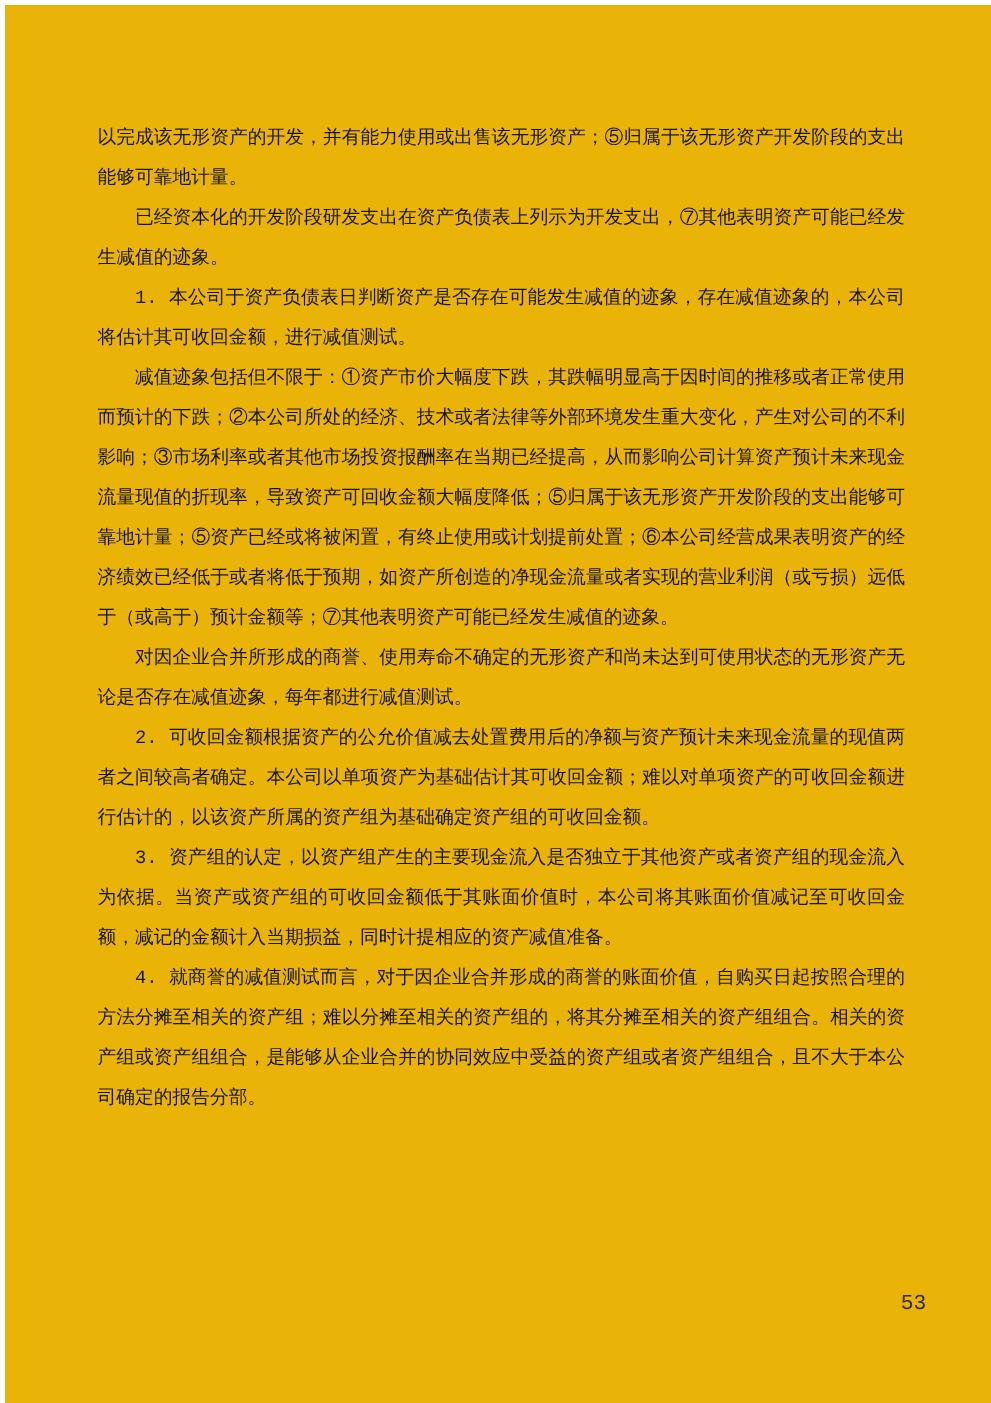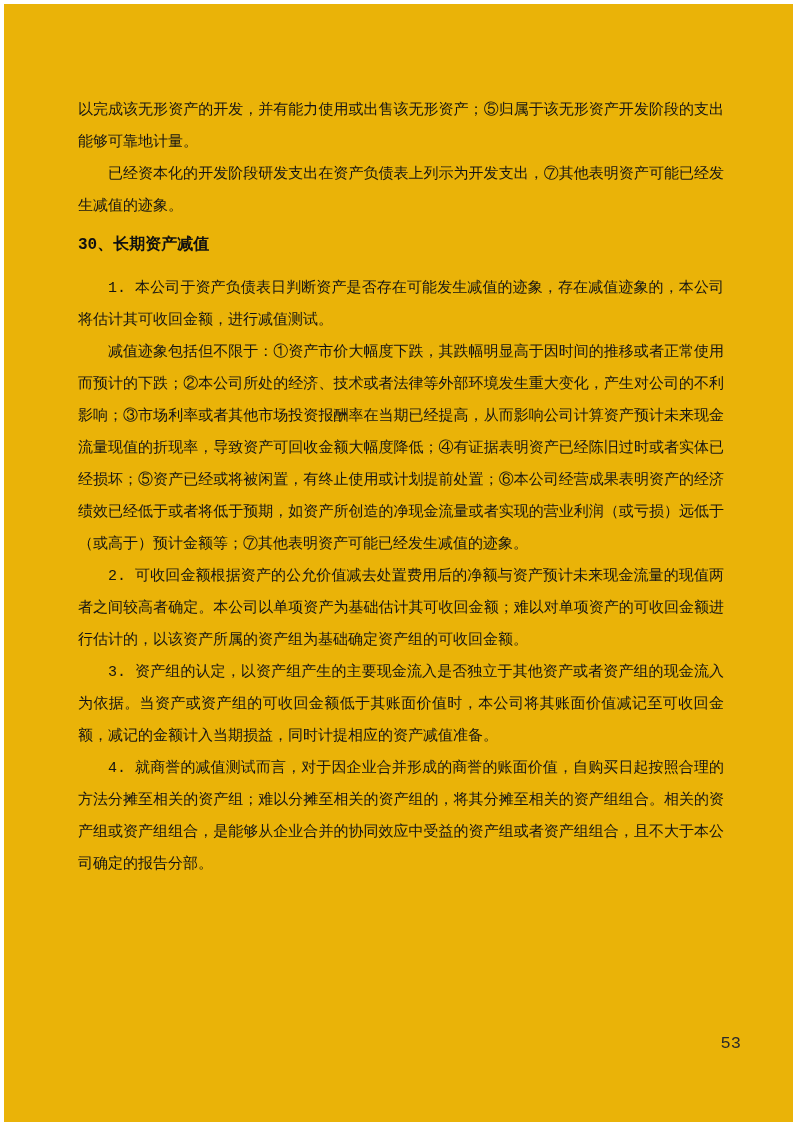--- a/index.html
+++ b/index.html
@@ -50,27 +50,27 @@
 </head>
 <body>
 
 <div class="page">
 
   <p class="para no-indent">以完成该无形资产的开发，并有能力使用或出售该无形资产；⑤归属于该无形资产开发阶段的支出能够可靠地计量。</p>
 
 
   <p class="para">已经资本化的开发阶段研发支出在资产负债表上列示为开发支出，⑦其他表明资产可能已经发生减值的迹象。</p>
 
-  <h3 class="section-heading">30、长期资产减值</h3>
 
 
   <p class="para">1. 本公司于资产负债表日判断资产是否存在可能发生减值的迹象，存在减值迹象的，本公司将估计其可收回金额，进行减值测试。</p>
 
-  <p class="para">减值迹象包括但不限于：①资产市价大幅度下跌，其跌幅明显高于因时间的推移或者正常使用而预计的下跌；②本公司所处的经济、技术或者法律等外部环境发生重大变化，产生对公司的不利影响；③市场利率或者其他市场投资报酬率在当期已经提高，从而影响公司计算资产预计未来现金流量现值的折现率，导致资产可回收金额大幅度降低；④有证据表明资产已经陈旧过时或者实体已经损坏；⑤资产已经或将被闲置，有终止使用或计划提前处置；⑥本公司经营成果表明资产的经济绩效已经低于或者将低于预期，如资产所创造的净现金流量或者实现的营业利润（或亏损）远低于（或高于）预计金额等；⑦其他表明资产可能已经发生减值的迹象。</p>
+  <p class="para">减值迹象包括但不限于：①资产市价大幅度下跌，其跌幅明显高于因时间的推移或者正常使用而预计的下跌；②本公司所处的经济、技术或者法律等外部环境发生重大变化，产生对公司的不利影响；③市场利率或者其他市场投资报酬率在当期已经提高，从而影响公司计算资产预计未来现金流量现值的折现率，导致资产可回收金额大幅度降低；⑤归属于该无形资产开发阶段的支出能够可靠地计量；⑤资产已经或将被闲置，有终止使用或计划提前处置；⑥本公司经营成果表明资产的经济绩效已经低于或者将低于预期，如资产所创造的净现金流量或者实现的营业利润（或亏损）远低于（或高于）预计金额等；⑦其他表明资产可能已经发生减值的迹象。</p>
 
+  <p class="para">对因企业合并所形成的商誉、使用寿命不确定的无形资产和尚未达到可使用状态的无形资产无论是否存在减值迹象，每年都进行减值测试。</p>
 
   <p class="para">2. 可收回金额根据资产的公允价值减去处置费用后的净额与资产预计未来现金流量的现值两者之间较高者确定。本公司以单项资产为基础估计其可收回金额；难以对单项资产的可收回金额进行估计的，以该资产所属的资产组为基础确定资产组的可收回金额。</p>
 
   <p class="para">3. 资产组的认定，以资产组产生的主要现金流入是否独立于其他资产或者资产组的现金流入为依据。当资产或资产组的可收回金额低于其账面价值时，本公司将其账面价值减记至可收回金额，减记的金额计入当期损益，同时计提相应的资产减值准备。</p>
 
   <p class="para">4. 就商誉的减值测试而言，对于因企业合并形成的商誉的账面价值，自购买日起按照合理的方法分摊至相关的资产组；难以分摊至相关的资产组的，将其分摊至相关的资产组组合。相关的资产组或资产组组合，是能够从企业合并的协同效应中受益的资产组或者资产组组合，且不大于本公司确定的报告分部。</p>
 
   <div class="page-number">53</div>
 
 </div>

